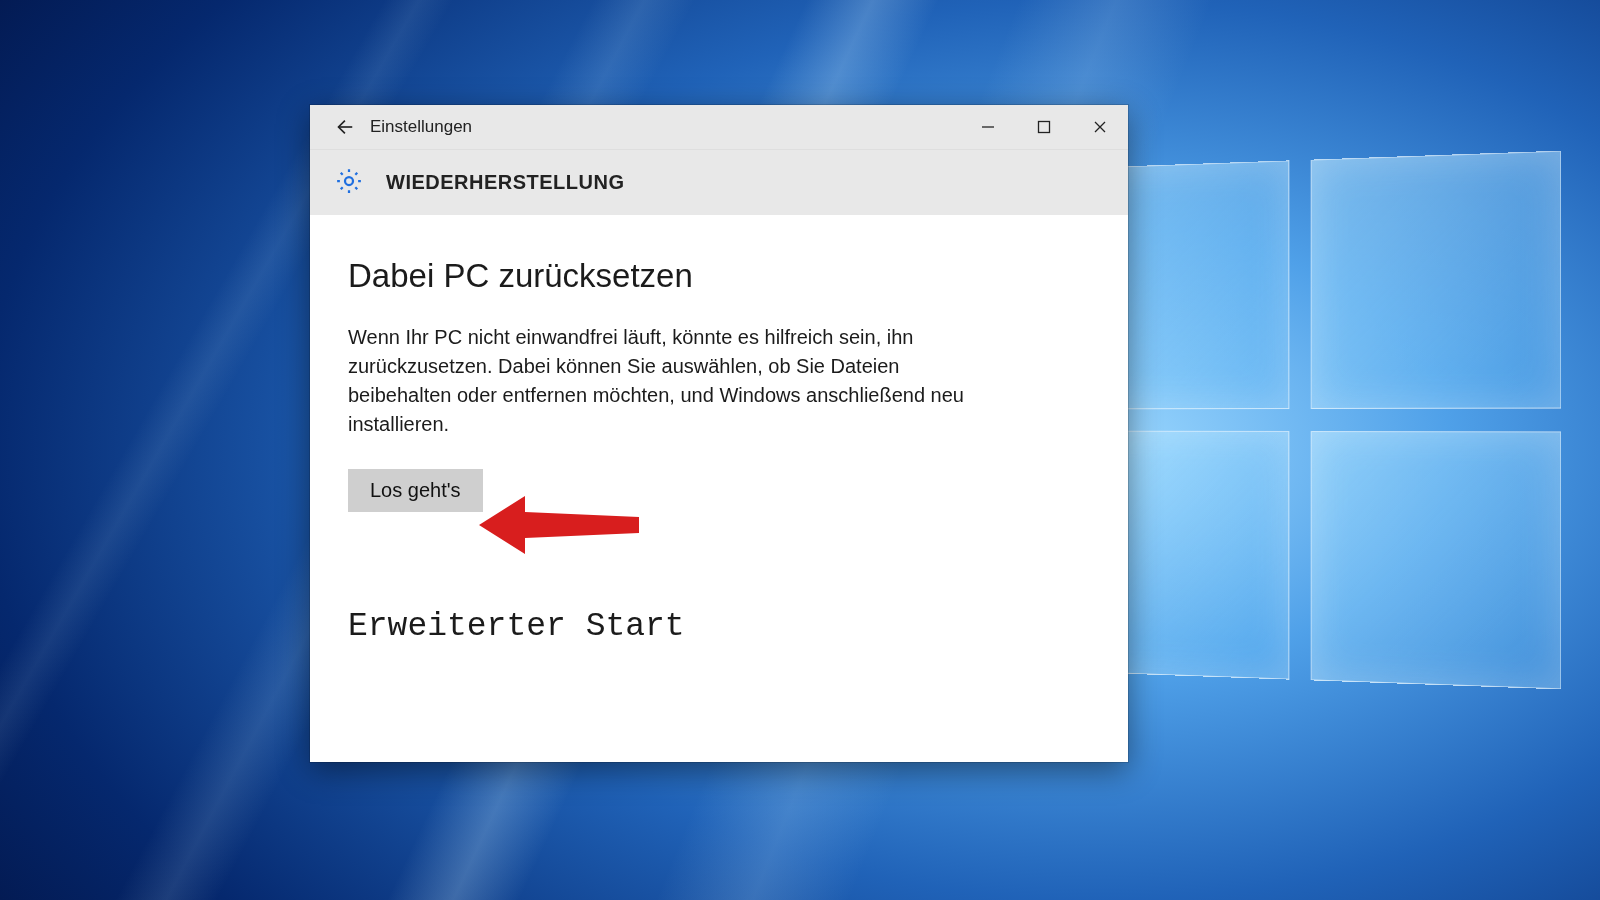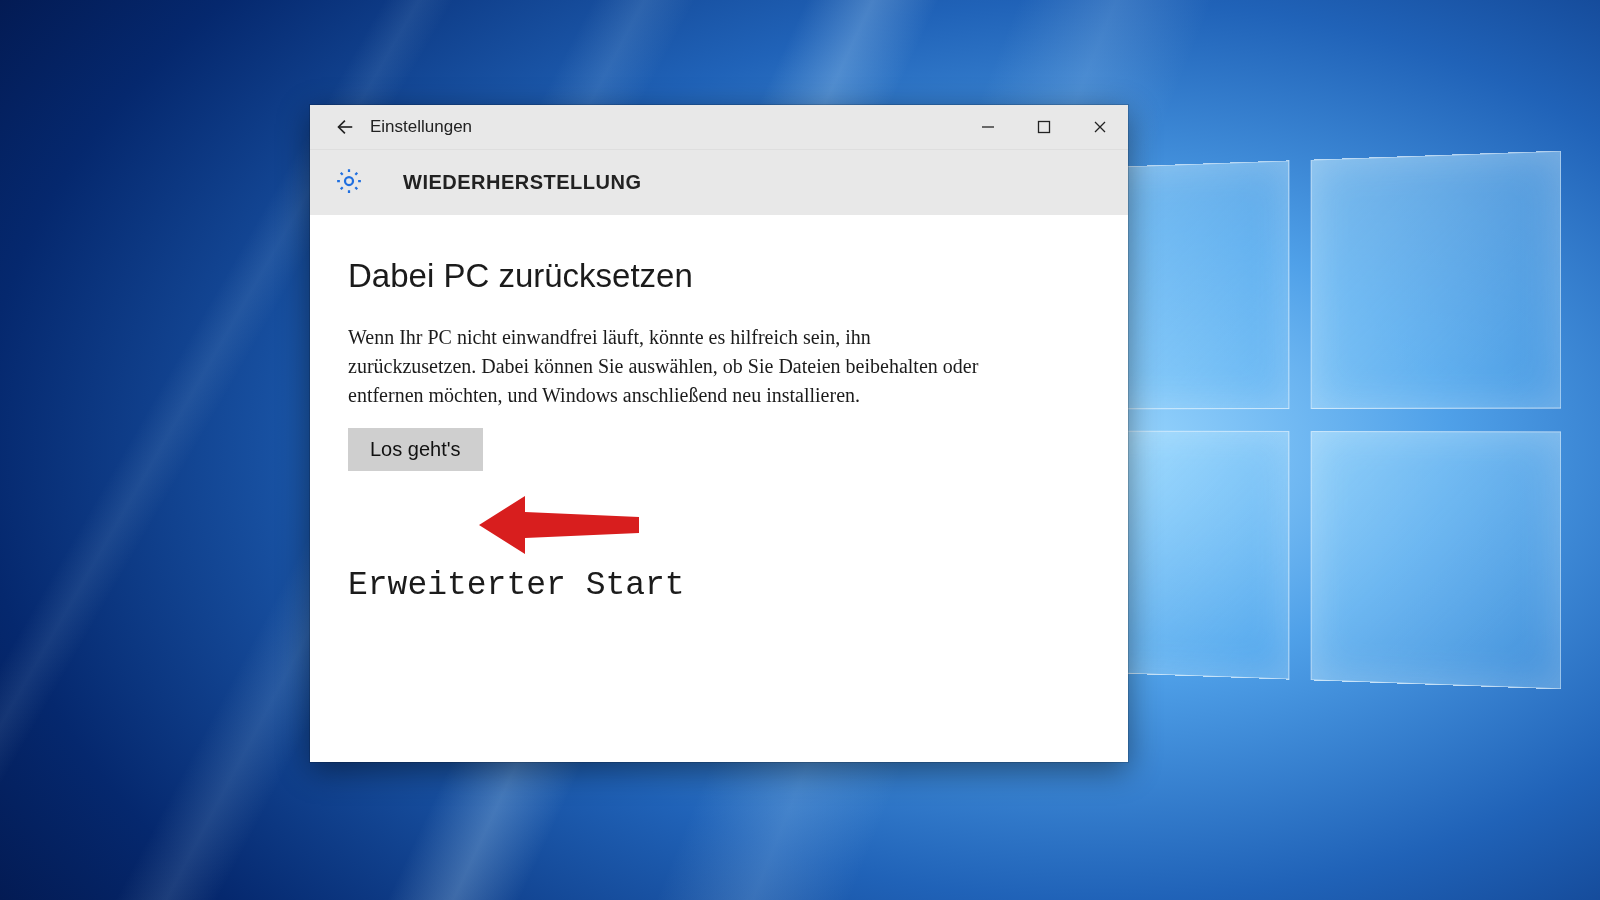--- a/index.html
+++ b/index.html
@@ -76,34 +76,34 @@
     .win-btn {
       width: 56px; height: 44px;
       display: flex; align-items: center; justify-content: center;
       color: #222;
     }
     .subheader {
       height: 66px;
       background: #e8e8e8;
       display: flex; align-items: center;
       padding-left: 24px;
-      gap: 39px;
+      gap: 22px;
       border-top: 1px solid rgba(0,0,0,0.04);
     }
     .gear { color: #1f6fe0; }
     .sub-title {
       font-size: 20px; font-weight: 600; letter-spacing: 0.5px;
       color: #222;
     }
     .content {
       padding: 42px 38px 0 38px;
       color: #1b1b1b;
     }
     .h1 { font-size: 33px; font-weight: 400; margin-bottom: 28px; }
-    .para { font-size: 20px; line-height: 1.45; max-width: 640px; margin-bottom: 18px; font-family: Liberation Serif, serif; }
+    .para { font-size: 20px; line-height: 1.45; max-width: 640px; margin-bottom: 30px; }
     .action-btn {
       display: inline-block;
       background: #cfcfcf;
       border: none;
       padding: 10px 22px;
       font-size: 20px;
       font-family: Liberation Sans, sans-serif;
       color: #111;
     }
     .h2 { font-size: 33px; font-weight: 400; margin-top: 96px; font-family: Liberation Mono, monospace; }

